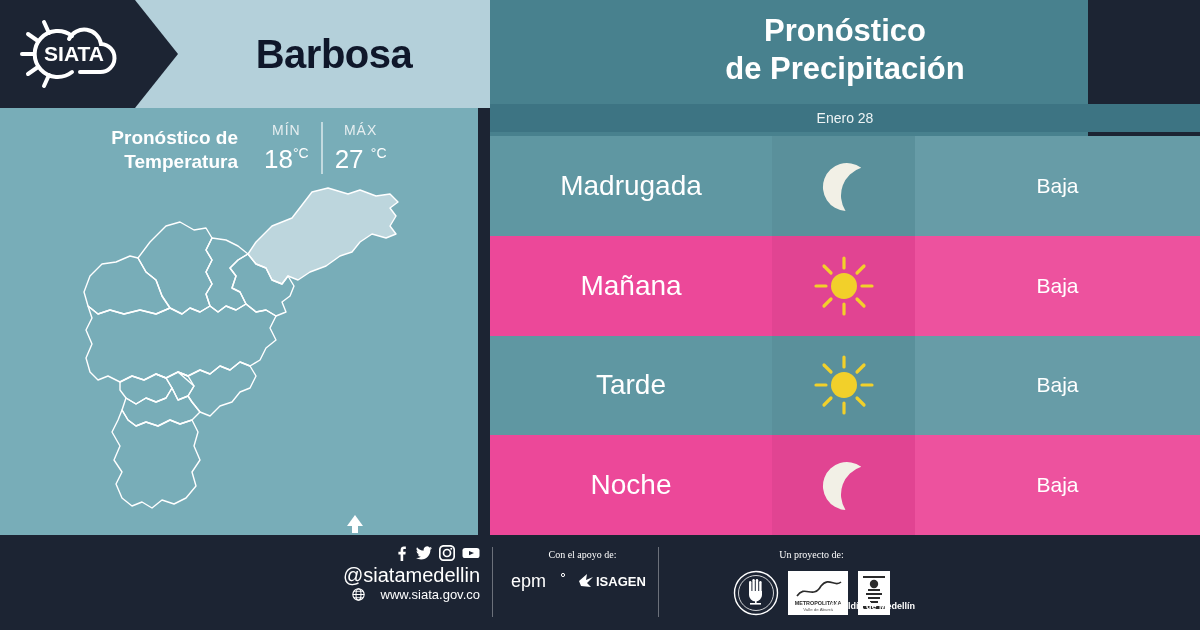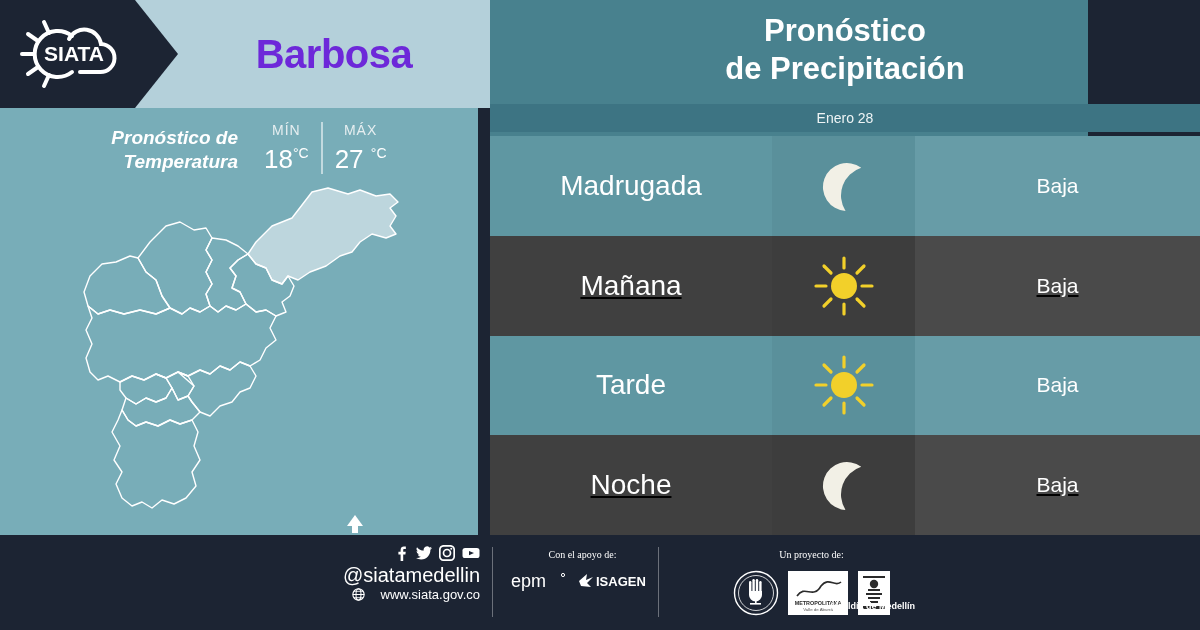--- a/index.html
+++ b/index.html
@@ -15,26 +15,26 @@
   .left-panel { position:absolute; left:0; top:0; width:478px; height:535px; background:#78adb8; }
   .left-header { position:absolute; left:0; top:0; width:490px; height:108px; background:#b4d0da; }
   .logo-pennant {
     position:absolute; left:0; top:0; width:178px; height:108px; background:#1c2433;
     clip-path: polygon(0 0, 135px 0, 178px 54px, 135px 108px, 0 108px);
   }
   .logo-svg { position:absolute; left:14px; top:14px; }
   .city-name {
     position:absolute; left:178px; top:0; width:312px; height:108px;
     display:flex; align-items:center; justify-content:center;
-    color:#6d28d9; font-size:40px; font-weight:bold; letter-spacing:-0.5px;
+    color:#0f172a; font-size:40px; font-weight:bold; letter-spacing:-0.5px;
   }
   .temp-block { position:absolute; left:60px; top:122px; width:380px; height:62px; display:flex; align-items:flex-start; }
   .temp-title {
     color:#ffffff; font-size:19px; font-weight:bold; line-height:24px;
-    text-align:right; width:178px; padding-top:4px;font-style:italic;
+    text-align:right; width:178px; padding-top:4px;
   }
   .temp-vals { display:flex; margin-left:14px; }
   .temp-col { text-align:center; padding:0 12px; }
   .temp-col.max { border-left:2px solid rgba(255,255,255,0.55); }
   .temp-label { color:#e6eef0; font-size:14px; letter-spacing:1px; font-weight:normal; }
   .temp-value { color:#ffffff; font-size:26px; font-weight:normal; line-height:30px; white-space:nowrap; }
   .temp-value sup { font-size:14px; }
   .map-wrap { position:absolute; left:60px; top:180px; width:380px; height:350px; }
   .map-svg { width:380px; height:350px; display:block; }
   .north { position:absolute; left:278px; top:333px; width:34px; text-align:center; }
@@ -47,21 +47,21 @@
     color:#ffffff; font-size:31px; font-weight:bold; line-height:38px;
   }
   .date-band {
     position:absolute; left:0; top:104px; width:710px; height:28px;
     background:#3d7483; display:flex; align-items:center; justify-content:center;
   }
   .date-text { color:#eef4f5; font-size:14px; }
   .table { position:absolute; left:0; top:136px; width:710px; height:399px; }
   .row { display:flex; width:710px; height:99.75px; }
   .row.odd  { background:#5f97a2; }
-  .row.even { background:#404040;text-decoration:underline; }
+  .row.even { background:#ec4899; }
   .cell { display:flex; align-items:center; justify-content:center; height:100%; }
   .cell-period { width:282px; color:#ffffff; font-size:28px; font-weight:normal; }
   .cell-icon   { width:143px; }
   .row.odd .cell-icon  { background:rgba(0,0,0,0.045); }
   .row.even .cell-icon { background:rgba(0,0,0,0.045); }
   .cell-prob   { width:285px; color:#ffffff; font-size:21px; }
   .row.odd .cell-prob  { background:rgba(255,255,255,0.055); }
   .row.even .cell-prob { background:rgba(255,255,255,0.055); }
 
   

